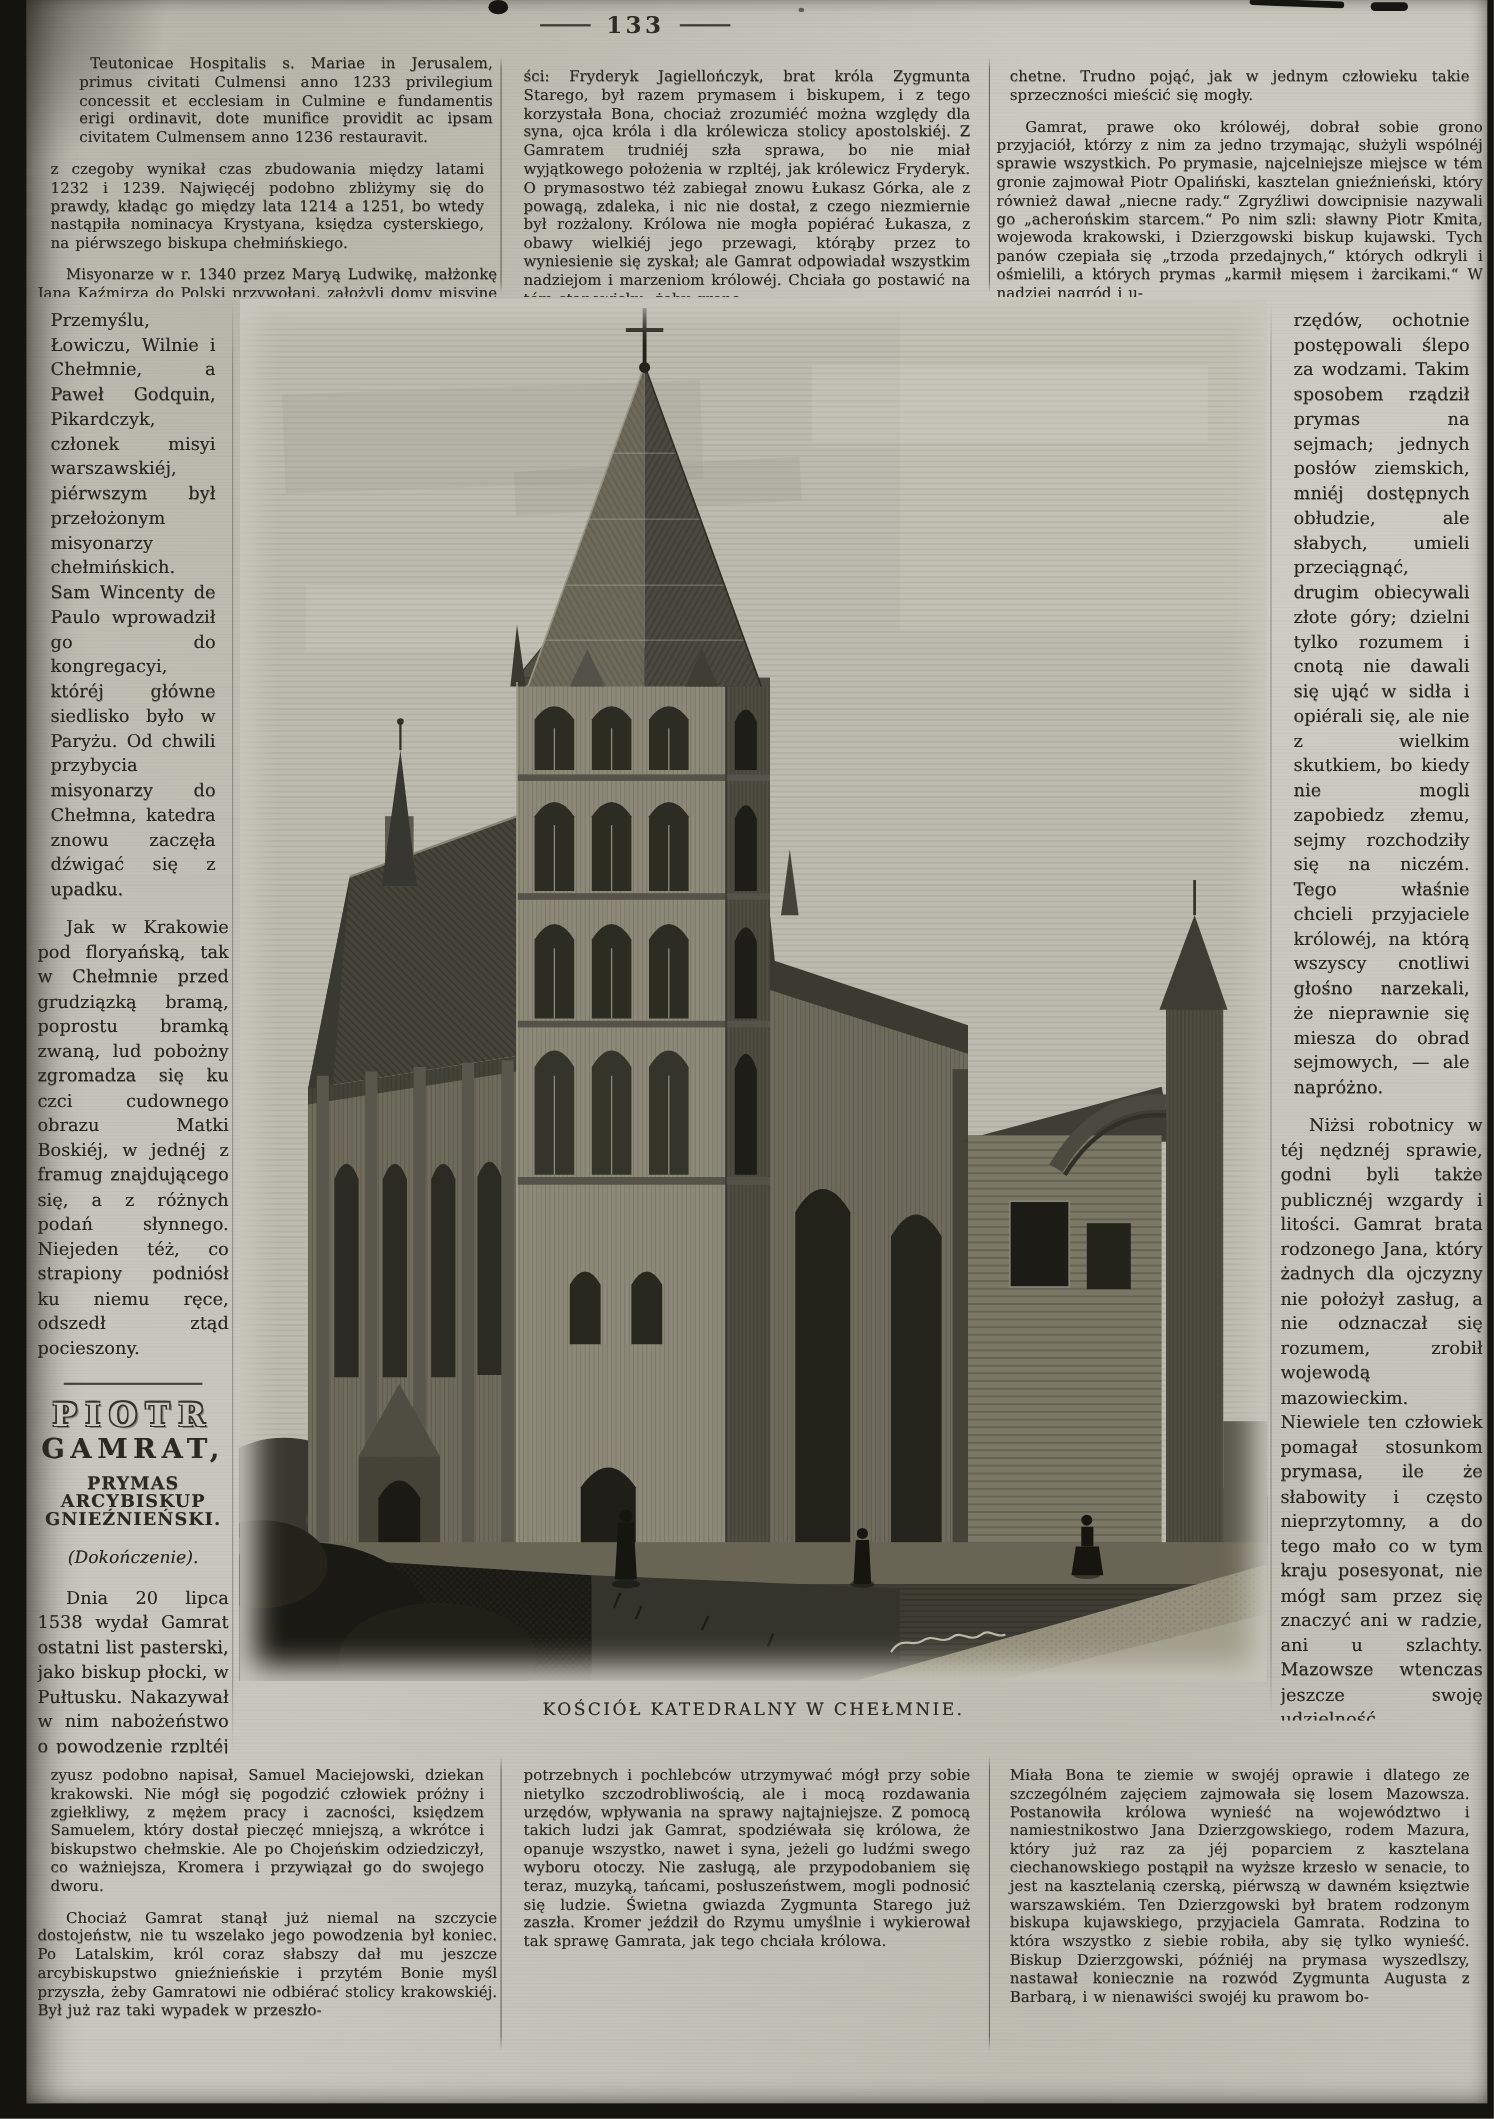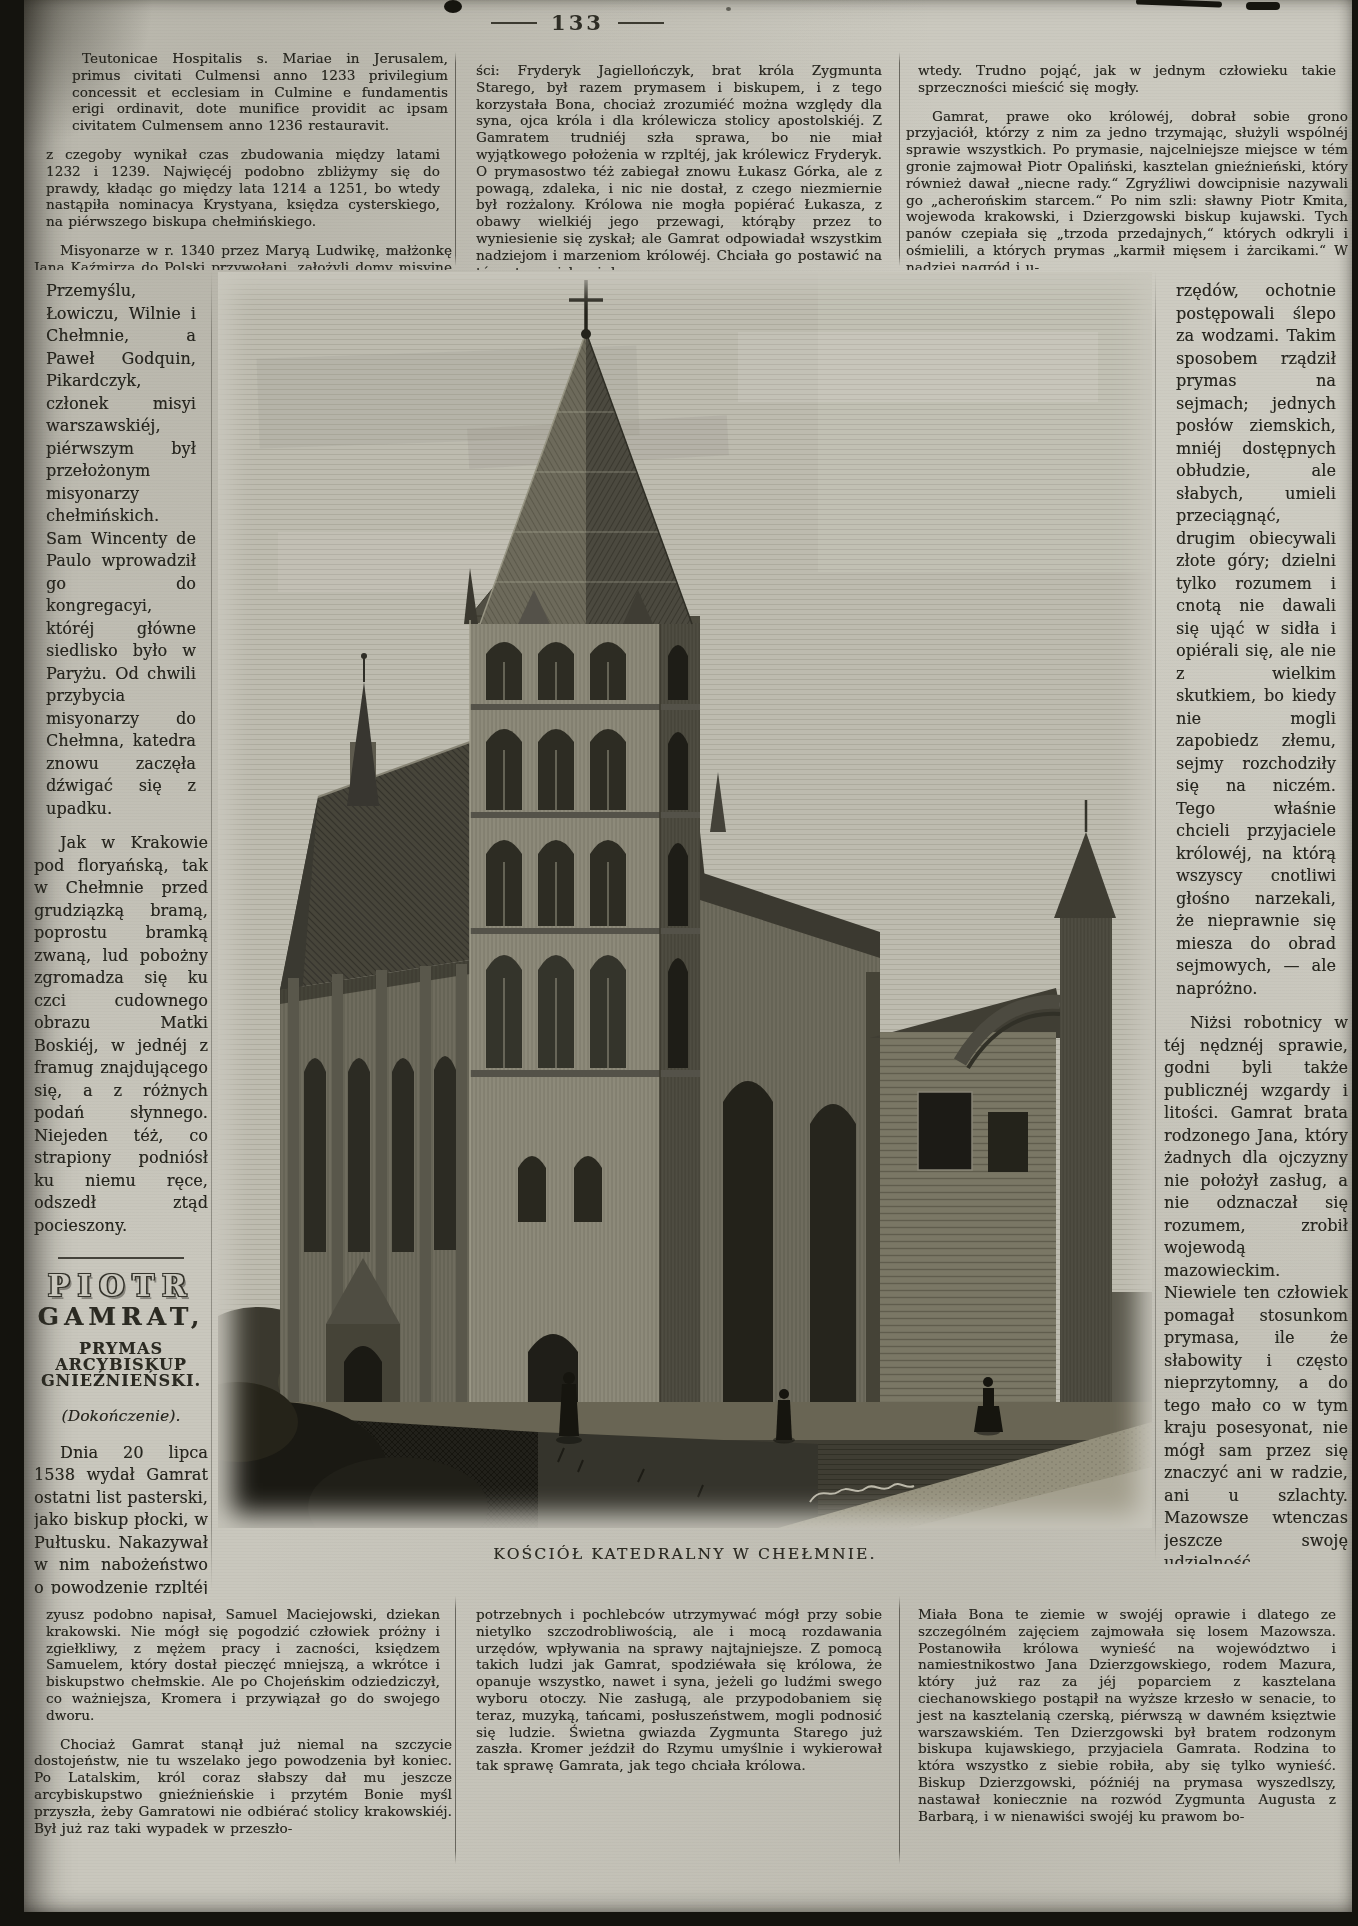--- a/index.html
+++ b/index.html
@@ -113,21 +113,21 @@
     <p class="latin">Teutonicae Hospitalis s. Mariae in Jerusalem, primus civitati Culmensi anno 1233 privilegium concessit et ecclesiam in Culmine e fundamentis erigi ordinavit, dote munifice providit ac ipsam civitatem Culmensem anno 1236 restauravit.</p>
     <p class="cont">z czegoby wynikał czas zbudowania między latami 1232 i 1239. Najwięcéj podobno zbliżymy się do prawdy, kładąc go między lata 1214 a 1251, bo wtedy nastąpiła nominacya Krystyana, księdza cysterskiego, na piérwszego biskupa chełmińskiego.</p>
     <p class="para">Misyonarze w r. 1340 przez Maryą Ludwikę, małżonkę Jana Kaźmirza do Polski przywołani, założyli domy misyjne w Warszawie, Krakowie, Radomiu,</p>
   </div>
 
   <div class="c-top txt" id="top2">
     <p class="cont">ści: Fryderyk Jagiellończyk, brat króla Zygmunta Starego, był razem prymasem i biskupem, i z tego korzystała Bona, chociaż zrozumiéć można względy dla syna, ojca króla i dla królewicza stolicy apostolskiéj. Z Gamratem trudniéj szła sprawa, bo nie miał wyjątkowego położenia w rzpltéj, jak królewicz Fryderyk. O prymasostwo téż zabiegał znowu Łukasz Górka, ale z powagą, zdaleka, i nic nie dostał, z czego niezmiernie był rozżalony. Królowa nie mogła popiérać Łukasza, z obawy wielkiéj jego przewagi, którąby przez to wyniesienie się zyskał; ale Gamrat odpowiadał wszystkim nadziejom i marzeniom królowéj. Chciała go postawić na tém stanowisku, żeby grono</p>
   </div>
 
   <div class="c-top txt" id="top3">
-    <p class="cont">wtedy. Trudno pojąć, jak w jednym człowieku takie sprzeczności mieścić się mogły.</p>
+    <p class="cont">chetne. Trudno pojąć, jak w jednym człowieku takie sprzeczności mieścić się mogły.</p>
     <p class="para">Gamrat, prawe oko królowéj, dobrał sobie grono przyjaciół, którzy z nim za jedno trzymając, służyli wspólnéj sprawie wszystkich. Po prymasie, najcelniejsze miejsce w tém gronie zajmował Piotr Opaliński, kasztelan gnieźnieński, który również dawał „niecne rady.“ Zgryźliwi dowcipnisie nazywali go „acherońskim starcem.“ Po nim szli: sławny Piotr Kmita, wojewoda krakowski, i Dzierzgowski biskup kujawski. Tych panów czepiała się „trzoda przedajnych,“ których odkryli i ośmielili, a których prymas „karmił mięsem i żarcikami.“ W nadziei nagród i u-</p>
   </div>
 
   <div id="leftcol" class="narrow">
     <p class="cont">Przemyślu, Łowiczu, Wilnie i Chełmnie, a Paweł Godquin, Pikardczyk, członek misyi warszawskiéj, piérwszym był przełożonym misyonarzy chełmińskich. Sam Wincenty de Paulo wprowadził go do kongregacyi, któréj główne siedlisko było w Paryżu. Od chwili przybycia misyonarzy do Chełmna, katedra znowu zaczęła dźwigać się z upadku.</p>
     <p class="para">Jak w Krakowie pod floryańską, tak w Chełmnie przed grudziązką bramą, poprostu bramką zwaną, lud pobożny zgromadza się ku czci cudownego obrazu Matki Boskiéj, w jednéj z framug znajdującego się, a z różnych podań słynnego. Niejeden téż, co strapiony podniósł ku niemu ręce, odszedł ztąd pocieszony.</p>
     <div class="hr-small"></div>
     <div class="h-piotr">PIOTR</div>
     <div class="h-gamrat">GAMRAT,</div>
     <div class="h-sub">PRYMAS ARCYBISKUP GNIEŹNIEŃSKI.</div>

